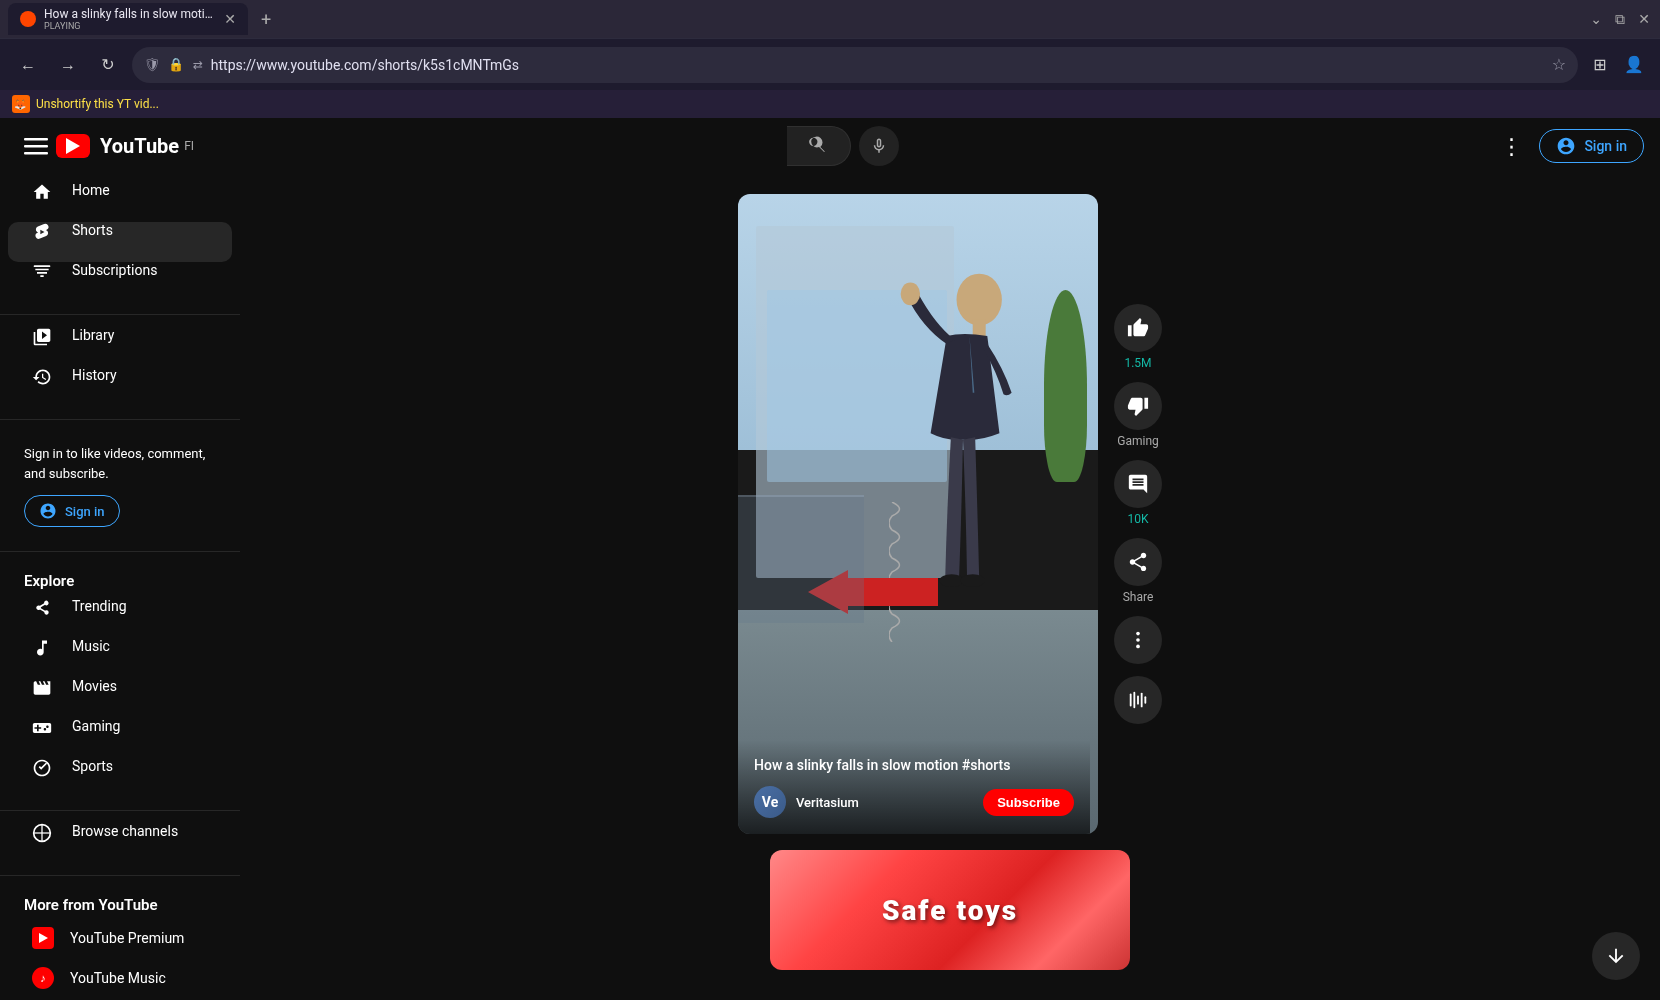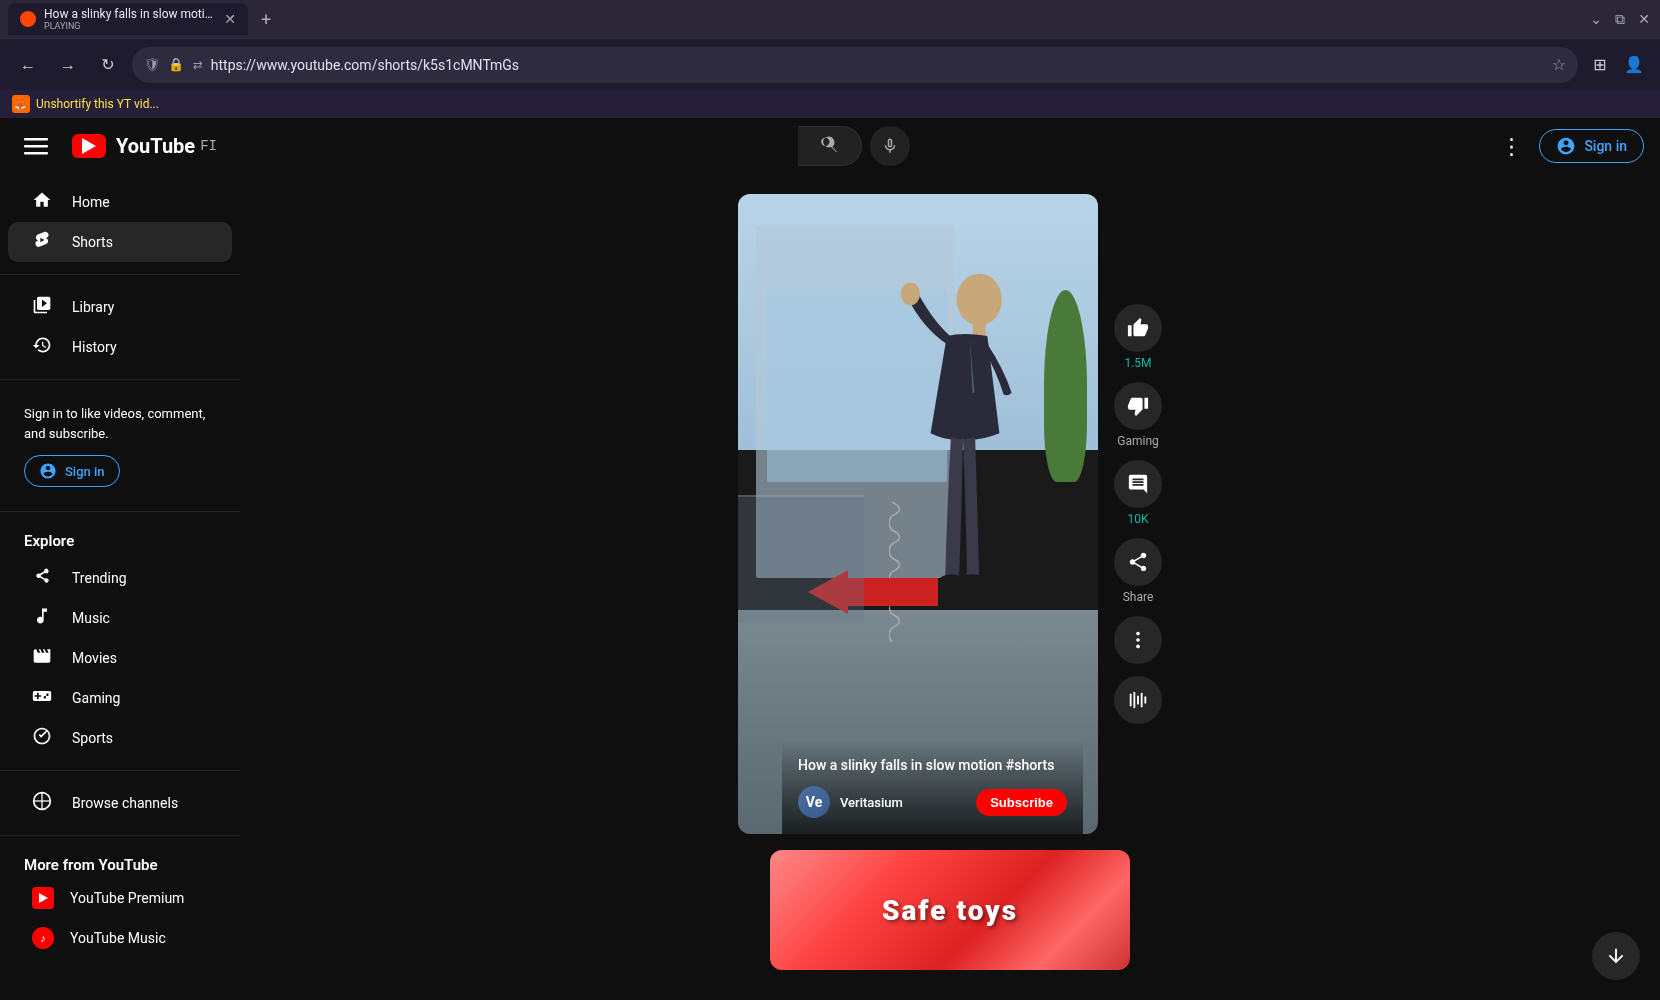--- a/index.html
+++ b/index.html
@@ -183,21 +183,20 @@
       background: #0f0f0f;
     }
 
     
     .yt-header {
       height: 56px;
       background: #0f0f0f;
       display: flex;
       align-items: center;
       padding: 0 16px;
-      gap: 16px;
       position: relative;
       z-index: 10;
     }
     .yt-menu-btn {
       width: 40px;
       height: 40px;
       display: flex;
       align-items: center;
       justify-content: center;
       cursor: pointer;
@@ -319,21 +318,21 @@
       background: #0f0f0f;
       overflow-y: auto;
       padding: 8px 0;
       flex-shrink: 0;
     }
     .yt-sidebar::-webkit-scrollbar { width: 4px; }
     .yt-sidebar::-webkit-scrollbar-thumb { background: #555; }
 
     .sidebar-item {
       display: flex;
-      align-items: center;
+      align-items: flex-start;
       gap: 20px;
       padding: 0 24px;
       height: 40px;
       cursor: pointer;
       border-radius: 10px;
       margin: 0 8px;
     }
     .sidebar-item.active { background: #272727; }
     .sidebar-item-icon {
       font-size: 18px;
@@ -421,24 +420,23 @@
       border-radius: 12px;
       overflow: hidden;
       position: relative;
       background: #1a1a1a;
     }
 
     .short-overlay-bottom {
       position: absolute;
       bottom: 0;
       left: 0;
-      right: 15px;
+      right: 8px;
       padding: 16px;
       background: linear-gradient(transparent, rgba(0,0,0,0.7));
-      margin-left: 44px;
     }
 
     .short-title {
       font-size: 14px;
       color: #fff;
       font-weight: 500;
       margin-bottom: 10px;
       line-height: 1.4;
     }
 
@@ -700,21 +698,21 @@
     <div class="yt-menu-btn">
       <svg width="24" height="24" viewBox="0 0 24 24" fill="white">
         <rect y="4" width="24" height="2.5" rx="1"></rect>
         <rect y="11" width="24" height="2.5" rx="1"></rect>
         <rect y="18" width="24" height="2.5" rx="1"></rect>
       </svg>
     </div>
     <div class="yt-logo">
       <div class="yt-logo-icon"></div>
       <span style="font-size:20px;font-weight:700;color:#fff;margin-left:6px;">YouTube</span>
-      <span style="font-size:14px;color:#aaa;vertical-align:super;margin-left:1px;font-family:Liberation Mono, monospace;">FI</span>
+      <span style="font-size:12px;color:#aaa;vertical-align:super;margin-left:1px;">FI</span>
     </div>
 
     <div class="header-spacer"></div>
 
     <div class="search-container">
       <div class="search-btn">
         <svg width="20" height="20" viewBox="0 0 24 24" fill="#aaa">
           <path d="M20.49 19l-5.73-5.73A7 7 0 104.34 4.34 7 7 0 0013.26 13.26L19 18.99 20.49 19zm-14.15-7a5 5 0 110-10 5 5 0 010 10z"></path>
         </svg>
       </div>
@@ -753,20 +751,29 @@
 
       <div class="sidebar-item active">
         <span class="sidebar-item-icon">
           <svg width="20" height="20" viewBox="0 0 24 24" fill="#fff">
               <path d="M17.77 10.32l-1.2-.5L18 9.06a3.74 3.74 0 00-3.5-6.59L7 5.48A3.74 3.74 0 006.2 12l1.2.49L6 13.24a3.74 3.74 0 003.5 6.59l7.5-3.01A3.74 3.74 0 0017.77 10.32zM10 14.65v-5.3l5 2.65-5 2.65z"></path>
             </svg>
         </span>
         <span class="sidebar-item-label">Shorts</span>
       </div>
 
+      <div class="sidebar-item">
+        <span class="sidebar-item-icon">
+          <svg width="20" height="20" viewBox="0 0 24 24" fill="#fff">
+              <path d="M10 18v-2h4v2h-4zm-4-4v-2h12v2H6zm-2-4V8h16v2H4z"></path>
+              <rect x="2" y="4" width="20" height="2" rx="1" fill="#fff"></rect>
+            </svg>
+        </span>
+        <span class="sidebar-item-label">Subscriptions</span>
+      </div>
 
       <div class="sidebar-divider"></div>
 
       <div class="sidebar-item">
         <span class="sidebar-item-icon">
           <svg width="20" height="20" viewBox="0 0 24 24" fill="#fff">
               <path d="M4 6H2v14c0 1.1.9 2 2 2h14v-2H4V6zm16-4H8c-1.1 0-2 .9-2 2v12c0 1.1.9 2 2 2h12c1.1 0 2-.9 2-2V4c0-1.1-.9-2-2-2zm-8 12.5v-9l6 4.5-6 4.5z"></path>
             </svg>
         </span>
         <span class="sidebar-item-label">Library</span>

